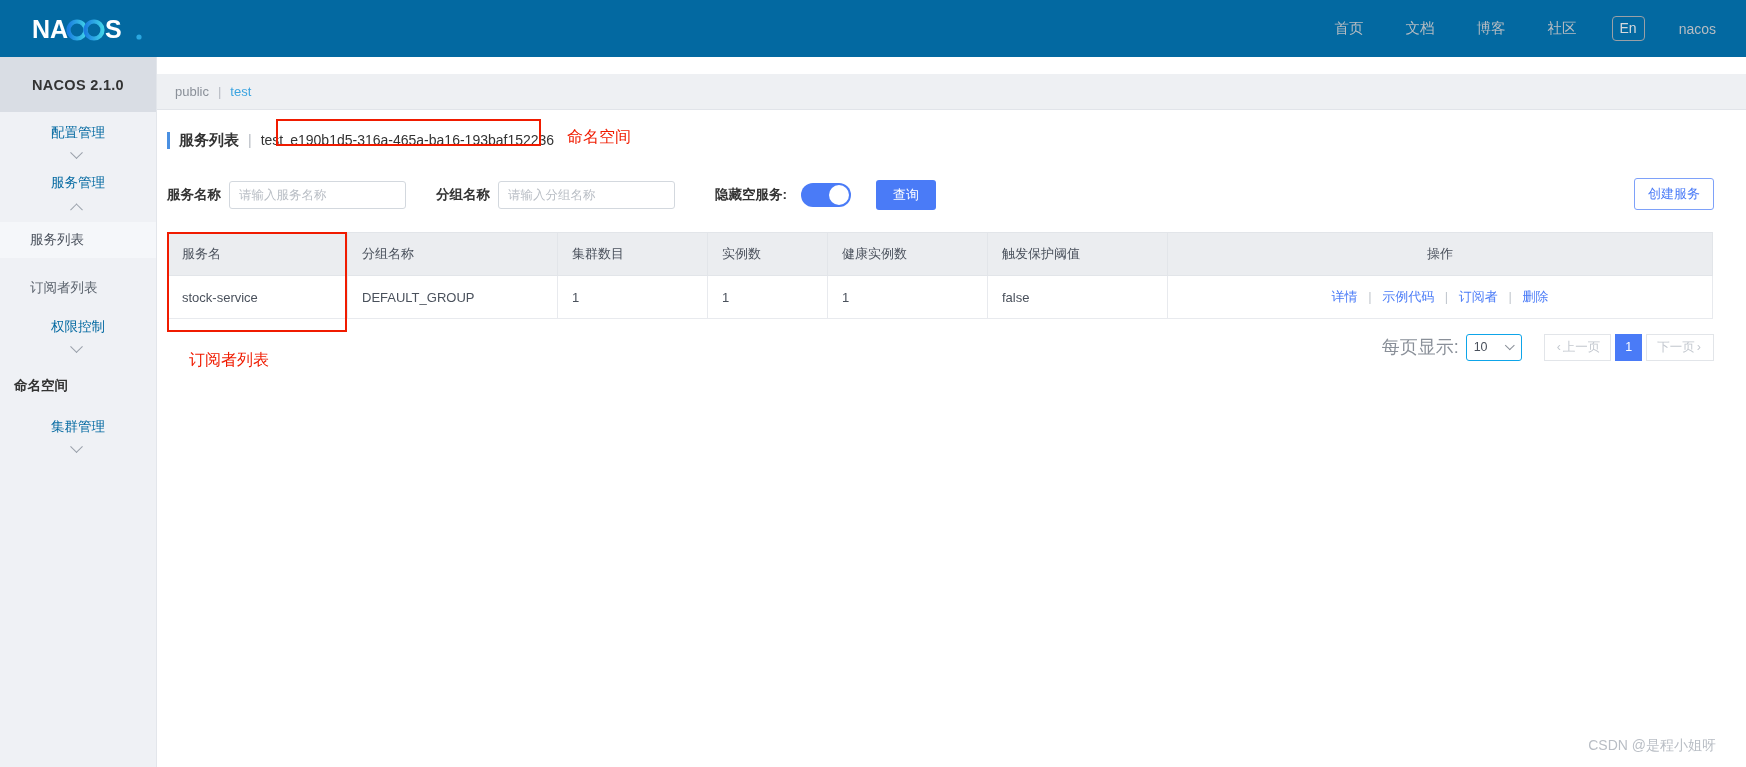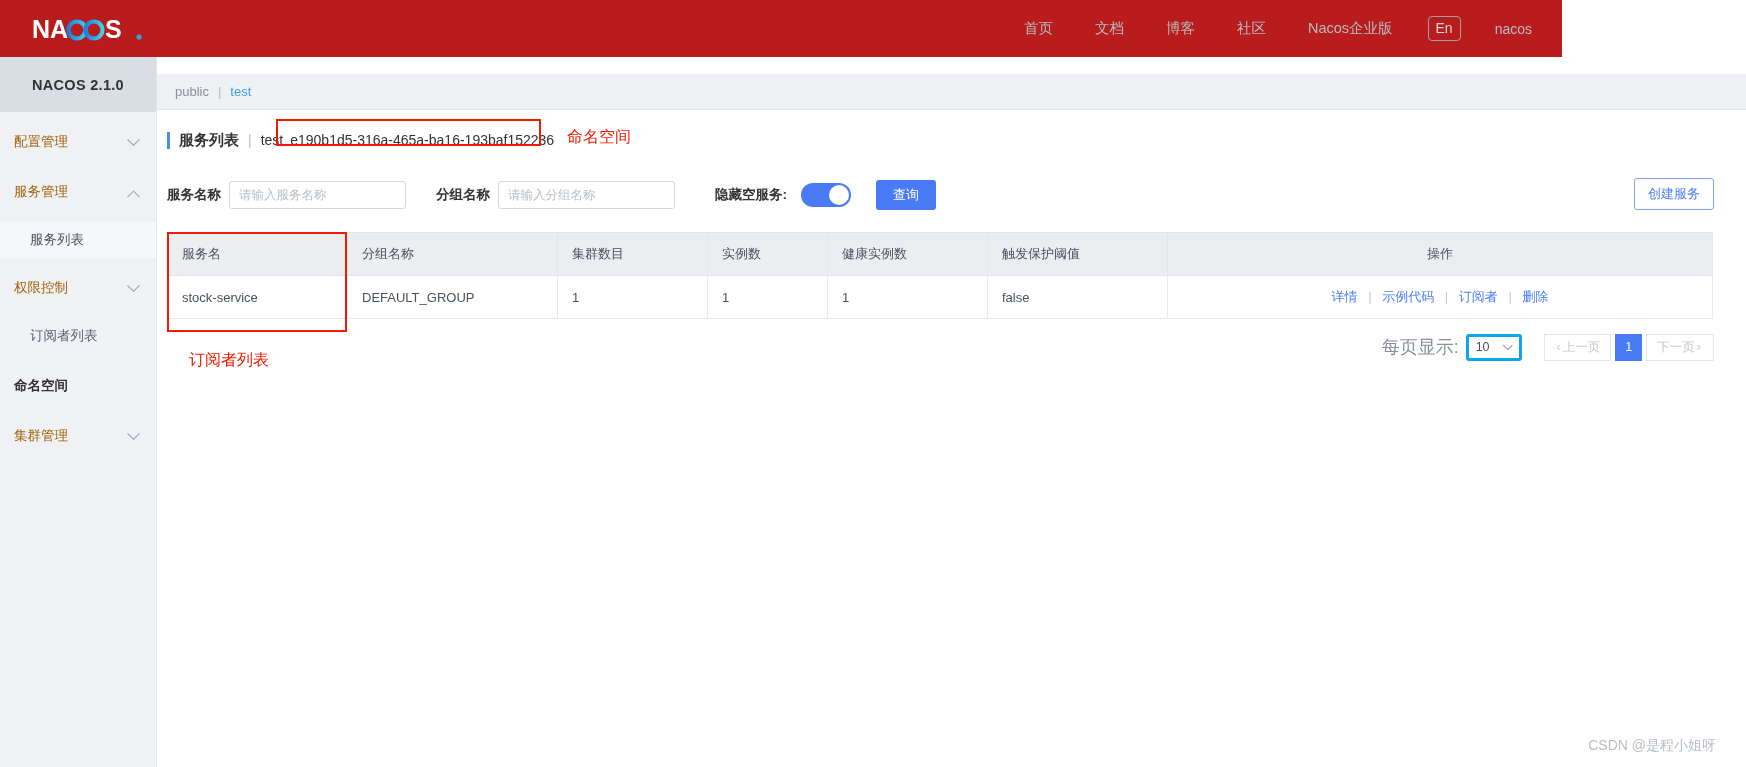--- a/index.html
+++ b/index.html
@@ -5,22 +5,22 @@
   * { box-sizing: border-box; margin: 0; padding: 0; }
   html, body {
     width: 1746px; height: 767px;
     font-family: "Liberation Sans", "DejaVu Sans", sans-serif;
     background: #fff; overflow: hidden;
   }
   #app { position: relative; width: 1746px; height: 767px; background:#fff; }
 
   
   .topbar {
-    position:absolute; left:0; top:0; width:1562px; height:57px;
-    background:#b91c1c; display:flex; align-items:center;
+    position:absolute; left:0; top:0; width:1746px; height:57px;
+    background:#0369a1; display:flex; align-items:center;
   }
   .logo { margin-left:32px; display:flex; align-items:flex-end; height:30px; }
   .logo svg { display:block; }
   .topnav { margin-left:auto; display:flex; align-items:center; height:57px; }
   .topnav a {
     color:#b7bcc2; font-size:14.5px; text-decoration:none;
     padding:0 21px; line-height:57px; white-space:nowrap;
   }
   .lang-box {
     border:1px solid #9aa0a6; color:#d6d9dc; font-size:14px;
@@ -36,21 +36,21 @@
   }
   .sb-title {
     height:55px; display:flex; align-items:center; justify-content:center;
     font-size:14.5px; font-weight:bold; color:#333; background:#d9dde4;
     letter-spacing:.3px;
   }
   .sb-item {
     height:36px; display:flex; align-items:center; padding:0 14px 0 14px;
     font-size:13.5px; color:#545b66; cursor:pointer; position:relative;
   }
-  .sb-item.group { color:#a16207; }
+  .sb-item.group { color:#0369a1;flex-direction:column; }
   .sb-item.strong { color:#333; font-weight:600; }
   .sb-item.child { padding-left:30px; color:#5c646e; }
   .sb-item.active { background:#f5f7fa; color:#4a515c; }
   .sb-item .lbl { flex:1; }
   .chev {
     width:9px; height:9px; border-right:1.4px solid #9aa1ab;
     border-bottom:1.4px solid #9aa1ab; transform:rotate(45deg) translate(-2px,-2px);
     margin-right:4px;
   }
   .chev.up { transform:rotate(-135deg) translate(-3px,-3px); }
@@ -141,21 +141,21 @@
   }
   .anno-svc { position:absolute; left:22px; top:118px; color:#f01b00; font-size:16px; }
 
   
   .pagerow {
     display:flex; align-items:center; justify-content:flex-end;
     margin:14px 32px 0 0; height:28px;
   }
   .pg-label { font-size:18px; color:#8a9099; margin-right:7px; }
   .pg-select {
-    width:56px; height:27px; border:3px solid #0ea5e9; border-radius:3px;
+    width:56px; height:27px; border:1px solid #0ea5e9; border-radius:3px;
     display:flex; align-items:center; justify-content:space-between;
     padding:0 7px; font-size:12.5px; color:#4a515c; background:#fff;
     margin-right:22px; cursor:pointer;
   }
   .pg-select .sc {
     width:7px; height:7px; border-right:1.3px solid #8a9099;
     border-bottom:1.3px solid #8a9099; transform:rotate(45deg) translate(-2px,-1px);
   }
   .pg-btn {
     height:27px; min-width:62px; border:1px solid #e2e5e9; background:#fff;
@@ -193,21 +193,20 @@
         <text x="73" y="22" font-family="Liberation Sans, sans-serif" font-size="25" font-weight="bold" fill="#ffffff">S</text>
         <circle cx="107" cy="21" r="2.6" fill="#2aa7e0"></circle>
       </svg>
     </div>
 
     <div class="topnav">
       <a>首页</a>
       <a>文档</a>
       <a>博客</a>
       <a>社区</a>
-      <a>Nacos企业版</a>
       <div class="lang-box">En</div>
       <div class="username">nacos</div>
     </div>
   </div>
 
   <div class="sidebar">
     <div class="sb-title">NACOS 2.1.0</div>
 
     <div class="sb-sp"></div>
 
@@ -218,27 +217,27 @@
 
     <div class="sb-item group" style="margin-top:14px;">
       <span class="lbl">服务管理</span>
       <span class="chev up"></span>
     </div>
 
     <div class="sb-item child active" style="margin-top:12px;">
       <span class="lbl">服务列表</span>
     </div>
 
+    <div class="sb-item child" style="margin-top:12px;">
+      <span class="lbl">订阅者列表</span>
+    </div>
+
     <div class="sb-item group" style="margin-top:12px;">
       <span class="lbl">权限控制</span>
       <span class="chev"></span>
-    </div>
-
-    <div class="sb-item child" style="margin-top:12px;">
-      <span class="lbl">订阅者列表</span>
     </div>
 
     <div class="sb-item strong" style="margin-top:14px;">
       <span class="lbl">命名空间</span>
     </div>
 
     <div class="sb-item group" style="margin-top:14px;">
       <span class="lbl">集群管理</span>
       <span class="chev"></span>
     </div>

